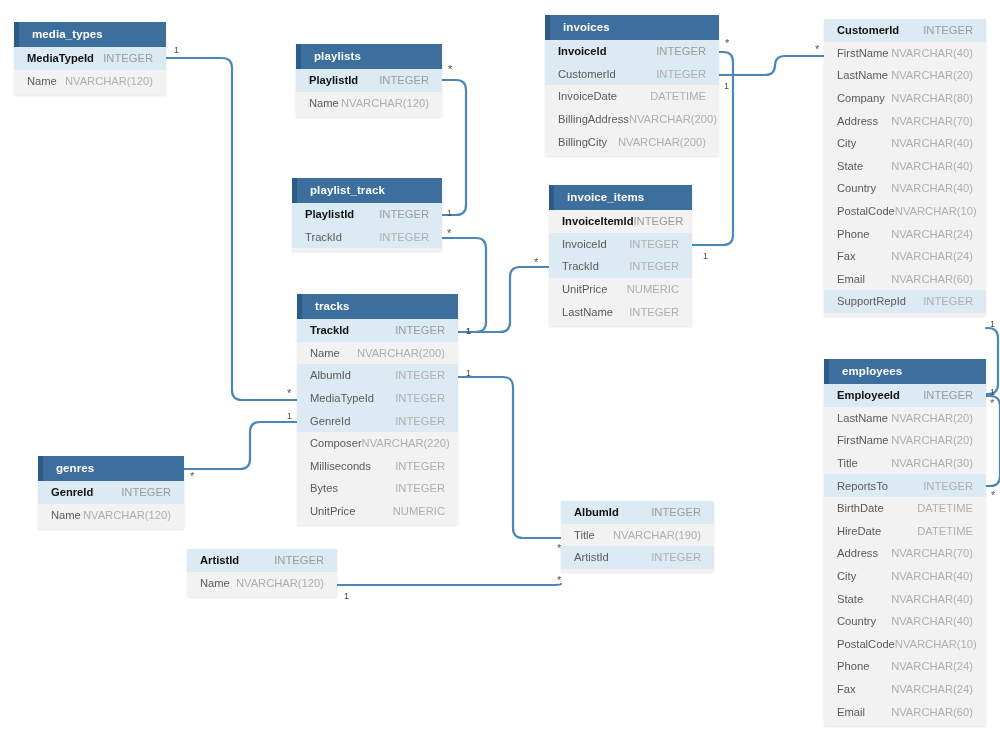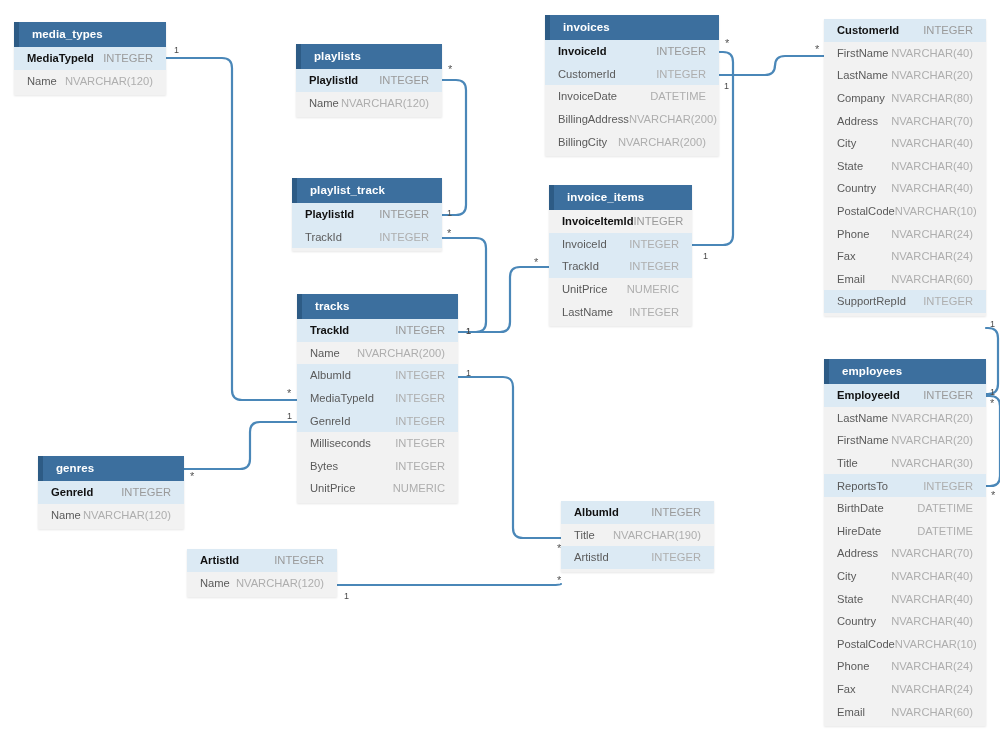--- a/index.html
+++ b/index.html
@@ -129,20 +129,24 @@
           <span class="col-name">AlbumId</span>
           <span class="col-type">INTEGER</span>
         </div>
         <div class="row hl">
           <span class="col-name">MediaTypeId</span>
           <span class="col-type">INTEGER</span>
         </div>
         <div class="row hl">
           <span class="col-name">GenreId</span>
           <span class="col-type">INTEGER</span>
+        </div>
+        <div class="row">
+          <span class="col-name">Composer</span>
+          <span class="col-type">NVARCHAR(220)</span>
         </div>
         <div class="row">
           <span class="col-name">Milliseconds</span>
           <span class="col-type">INTEGER</span>
         </div>
         <div class="row">
           <span class="col-name">Bytes</span>
           <span class="col-type">INTEGER</span>
         </div>
         <div class="row">

